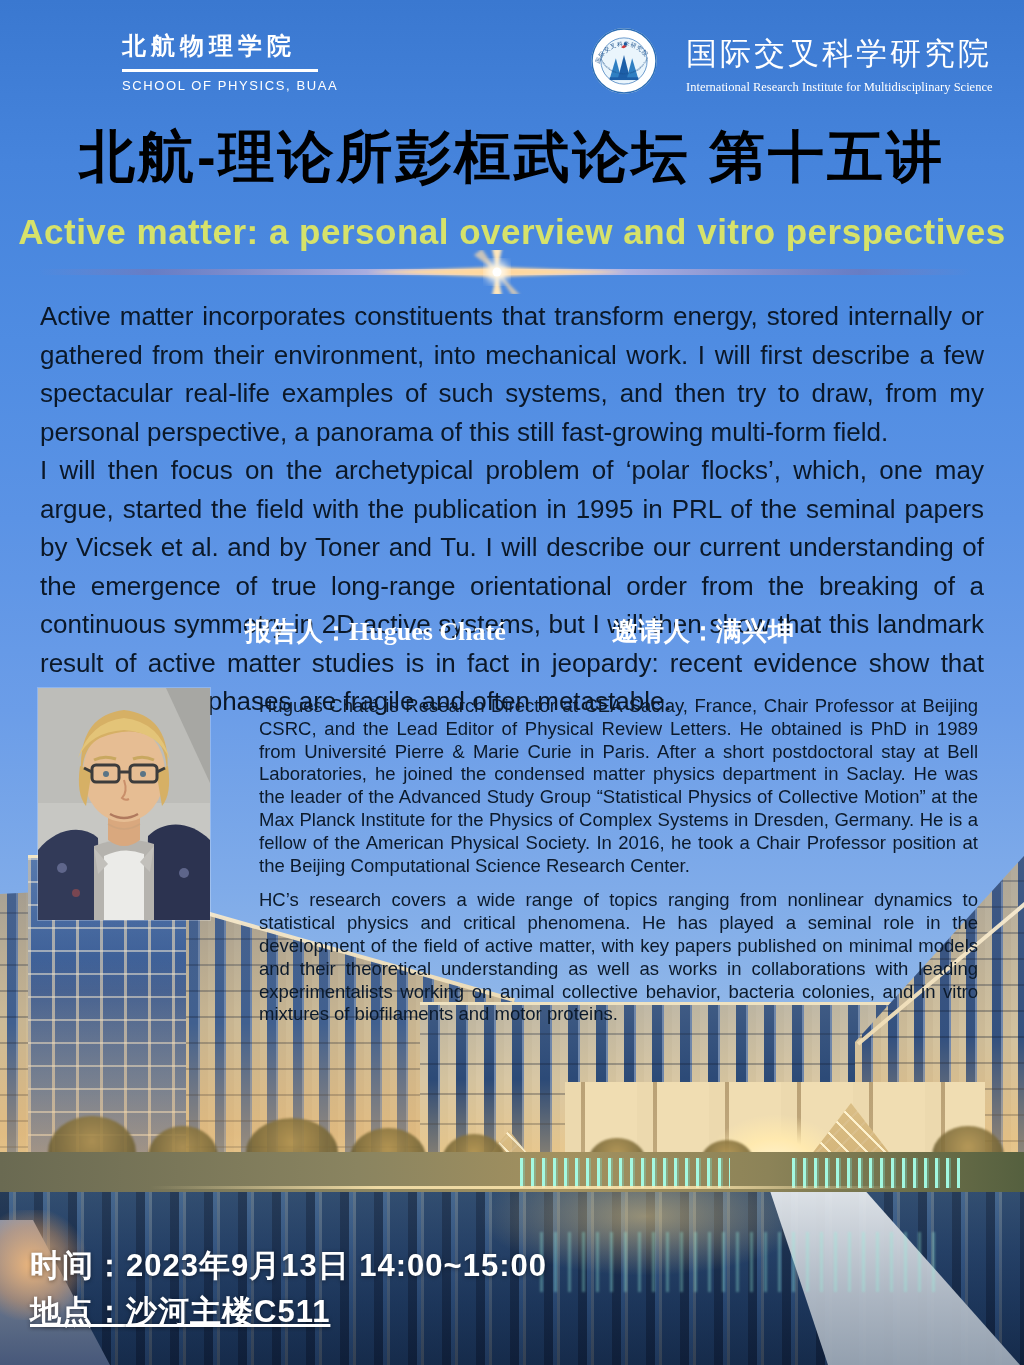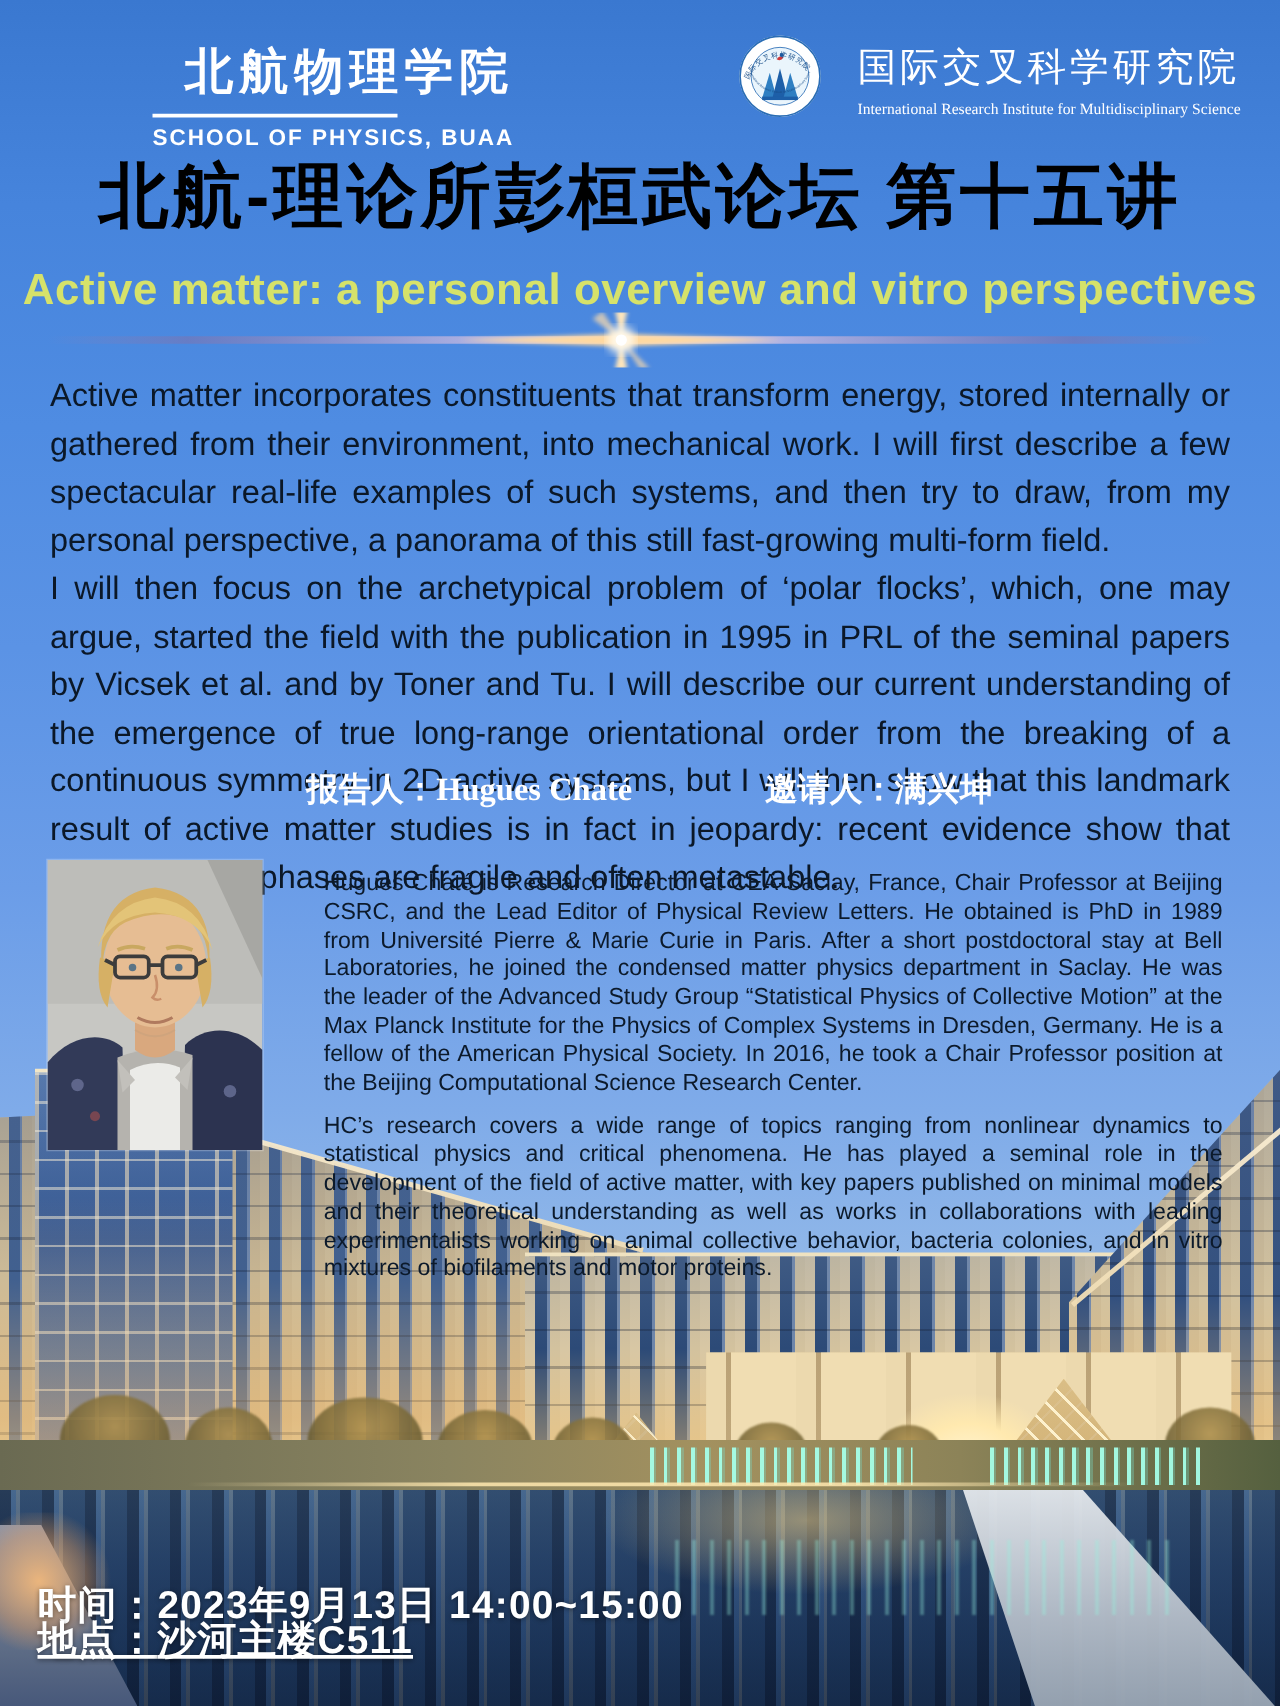--- a/index.html
+++ b/index.html
@@ -4,23 +4,23 @@
 <style>
   html,body{margin:0;padding:0;}
   body{width:1024px;height:1365px;overflow:hidden;position:relative;
        font-family:"Liberation Sans",sans-serif;}
   .poster{position:absolute;inset:0;overflow:hidden;
     background:linear-gradient(180deg,#3a78d0 0%,#4684dc 12%,#4f8ce2 25%,#5b93e5 38%,
       #6b9de8 52%,#7fabe9 65%,#97bce8 78%,#a9c9e8 88%,#b3d0e8 100%);}
   
   .logo-left-icon{position:absolute;left:24px;top:24px;}
   .logo-left-text{position:absolute;left:122px;top:30px;color:#fff;}
-  .logo-left-cn{font-size:39px;font-weight:700;letter-spacing:5px;text-align:right;}
+  .logo-left-cn{font-size:24px;font-weight:700;letter-spacing:5px;}
   .logo-left-rule{width:196px;height:2.5px;background:#fff;margin:7px 0 6px 0;}
-  .logo-left-en{font-size:18px;letter-spacing:1.6px;font-weight:700;}
+  .logo-left-en{font-size:13px;letter-spacing:1.6px;font-weight:400;}
   .logo-right-icon{position:absolute;left:590px;top:27px;}
   .logo-right-text{position:absolute;left:686px;top:33px;color:#fff;}
   .logo-right-cn{font-size:31px;font-weight:500;letter-spacing:3px;}
   .logo-right-en{font-size:12.5px;margin-top:5px;font-family:"Liberation Serif",serif;}
   
   .main-title{position:absolute;left:0;top:120px;width:100%;text-align:center;
     color:#000;font-size:56px;font-weight:900;letter-spacing:3px;}
   .subtitle{position:absolute;left:0;top:212px;width:100%;text-align:center;
     color:#d6e26a;font-size:35px;font-weight:700;letter-spacing:0.5px;}
   .flare{position:absolute;left:0;top:250px;}
@@ -35,21 +35,21 @@
   .speaker-part2{position:absolute;left:612px;top:0;white-space:nowrap;}
   .speaker-name{font-family:"Liberation Serif",serif;font-weight:700;}
   
   .bio-photo{position:absolute;left:38px;top:688px;width:172px;height:232px;
     box-shadow:0 0 0 1px rgba(255,255,255,0.25);}
   .bio-text{position:absolute;left:247px;top:683px;width:743px;
     color:#0c1a2b;font-size:18.5px;line-height:22.8px;text-align:justify;}
   .bio-text p{margin:12px;}
   
   .footer-time{position:absolute;left:30px;top:1245px;color:#fff;font-size:31px;
-    font-weight:700;text-shadow:0 1px 4px rgba(0,0,0,0.45);letter-spacing:1px;margin-top:18px;}
+    font-weight:700;text-shadow:0 1px 4px rgba(0,0,0,0.45);letter-spacing:1px;}
   .footer-loc{position:absolute;left:30px;top:1291px;color:#fff;font-size:31px;
     font-weight:700;text-shadow:0 1px 4px rgba(0,0,0,0.45);letter-spacing:1px;text-decoration:underline;}
   
   .scene{position:absolute;inset:0;}
   .glass-tower{position:absolute;left:28px;top:855px;width:158px;height:332px;
     border-top:3px solid #f2e6c6;
     background:
       linear-gradient(180deg,rgba(255,255,255,0.08) 0%,transparent 30%,rgba(255,185,95,0.35) 88%,rgba(255,210,130,0.5) 100%),
       repeating-linear-gradient(180deg,rgba(235,228,210,0.55) 0 2px,transparent 2px 23px),
       repeating-linear-gradient(90deg,rgba(210,200,180,0.7) 0 3px,transparent 3px 24px),

